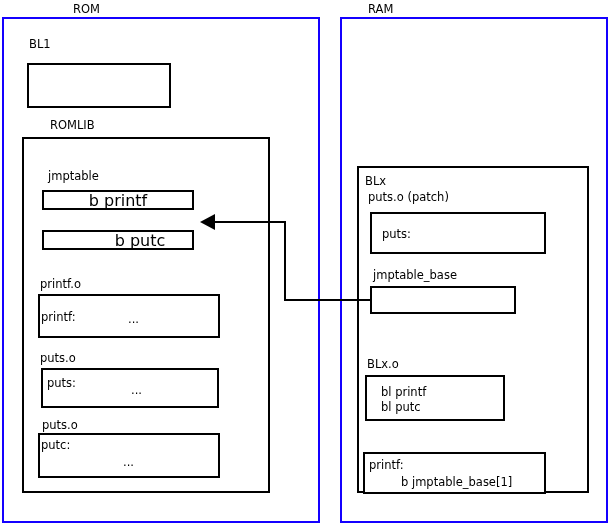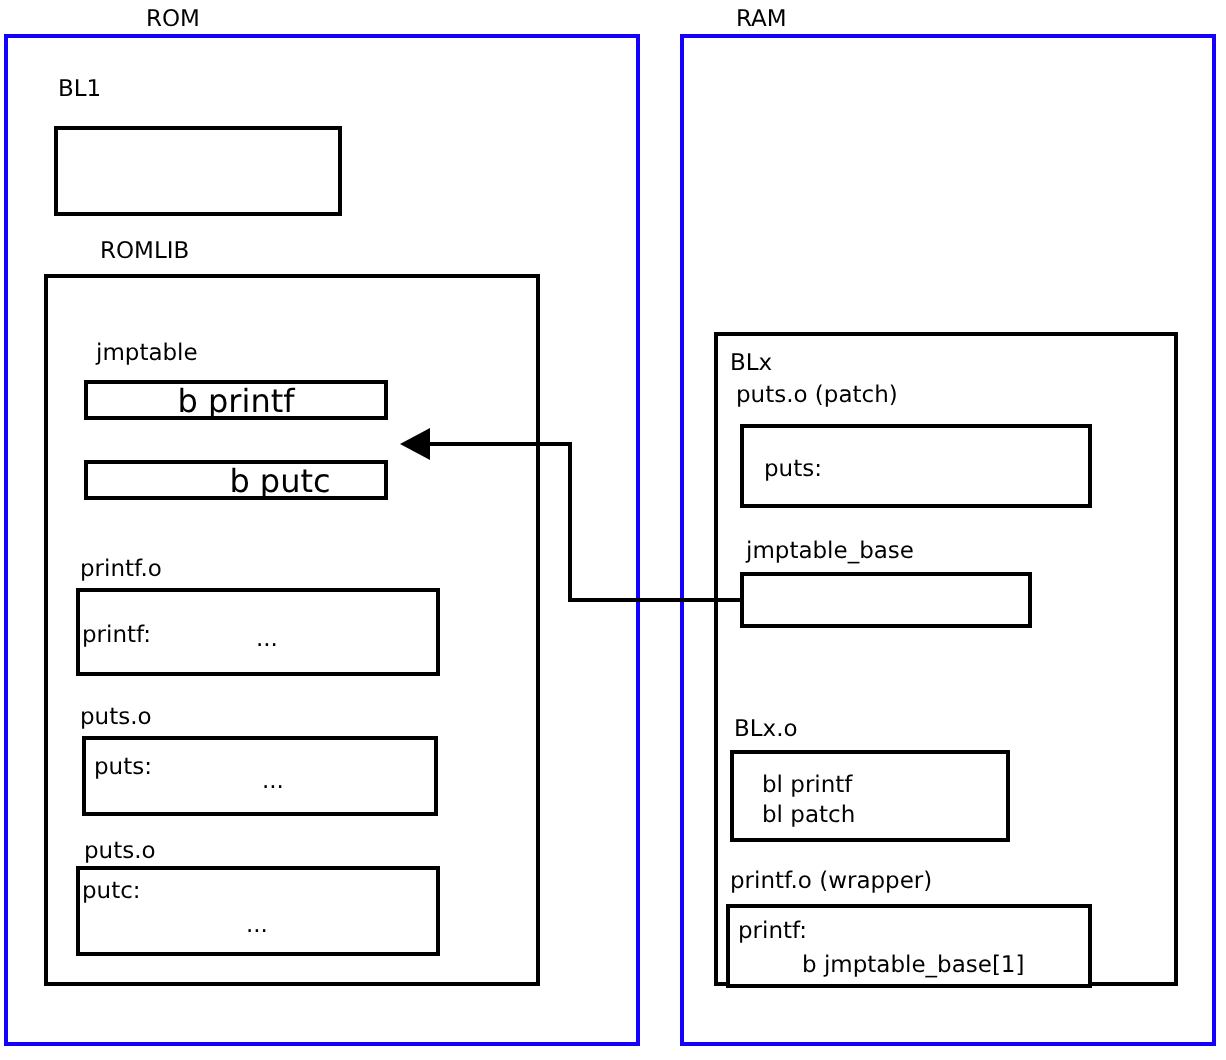--- a/index.html
+++ b/index.html
@@ -105,23 +105,22 @@
   <div class="txt" style="left:368px; top:190px;">puts.o (patch)</div>
   <div class="box" style="left:370px; top:212px; width:176px; height:42px;"></div>
   <div class="txt" style="left:382px; top:227px;">puts:</div>
 
   <div class="txt" style="left:373px; top:268px;">jmptable_base</div>
   <div class="box" style="left:370px; top:286px; width:146px; height:28px;"></div>
 
   <div class="txt" style="left:367px; top:357px;">BLx.o</div>
   <div class="box" style="left:365px; top:375px; width:140px; height:46px;"></div>
   <div class="txt" style="left:381px; top:385px;">bl printf</div>
-  <div class="txt" style="left:381px; top:400px;">bl patch</div>
+  <div class="txt" style="left:381px; top:400px;">bl putc</div>
 
-  <div class="txt" style="left:365px; top:433px;">printf.o (wrapper)</div>
   <div class="box" style="left:363px; top:452px; width:183px; height:42px;"></div>
   <div class="txt" style="left:369px; top:458px;">printf:</div>
   <div class="txt" style="left:401px; top:475px;">b jmptable_base[1]</div>
 
   <div class="conn conn-h" style="left:284px; top:299px; width:88px;"></div>
 
   <div class="conn conn-v" style="left:284px; top:221px; height:80px;"></div>
 
   <div class="conn conn-h" style="left:212px; top:221px; width:74px;"></div>
 

